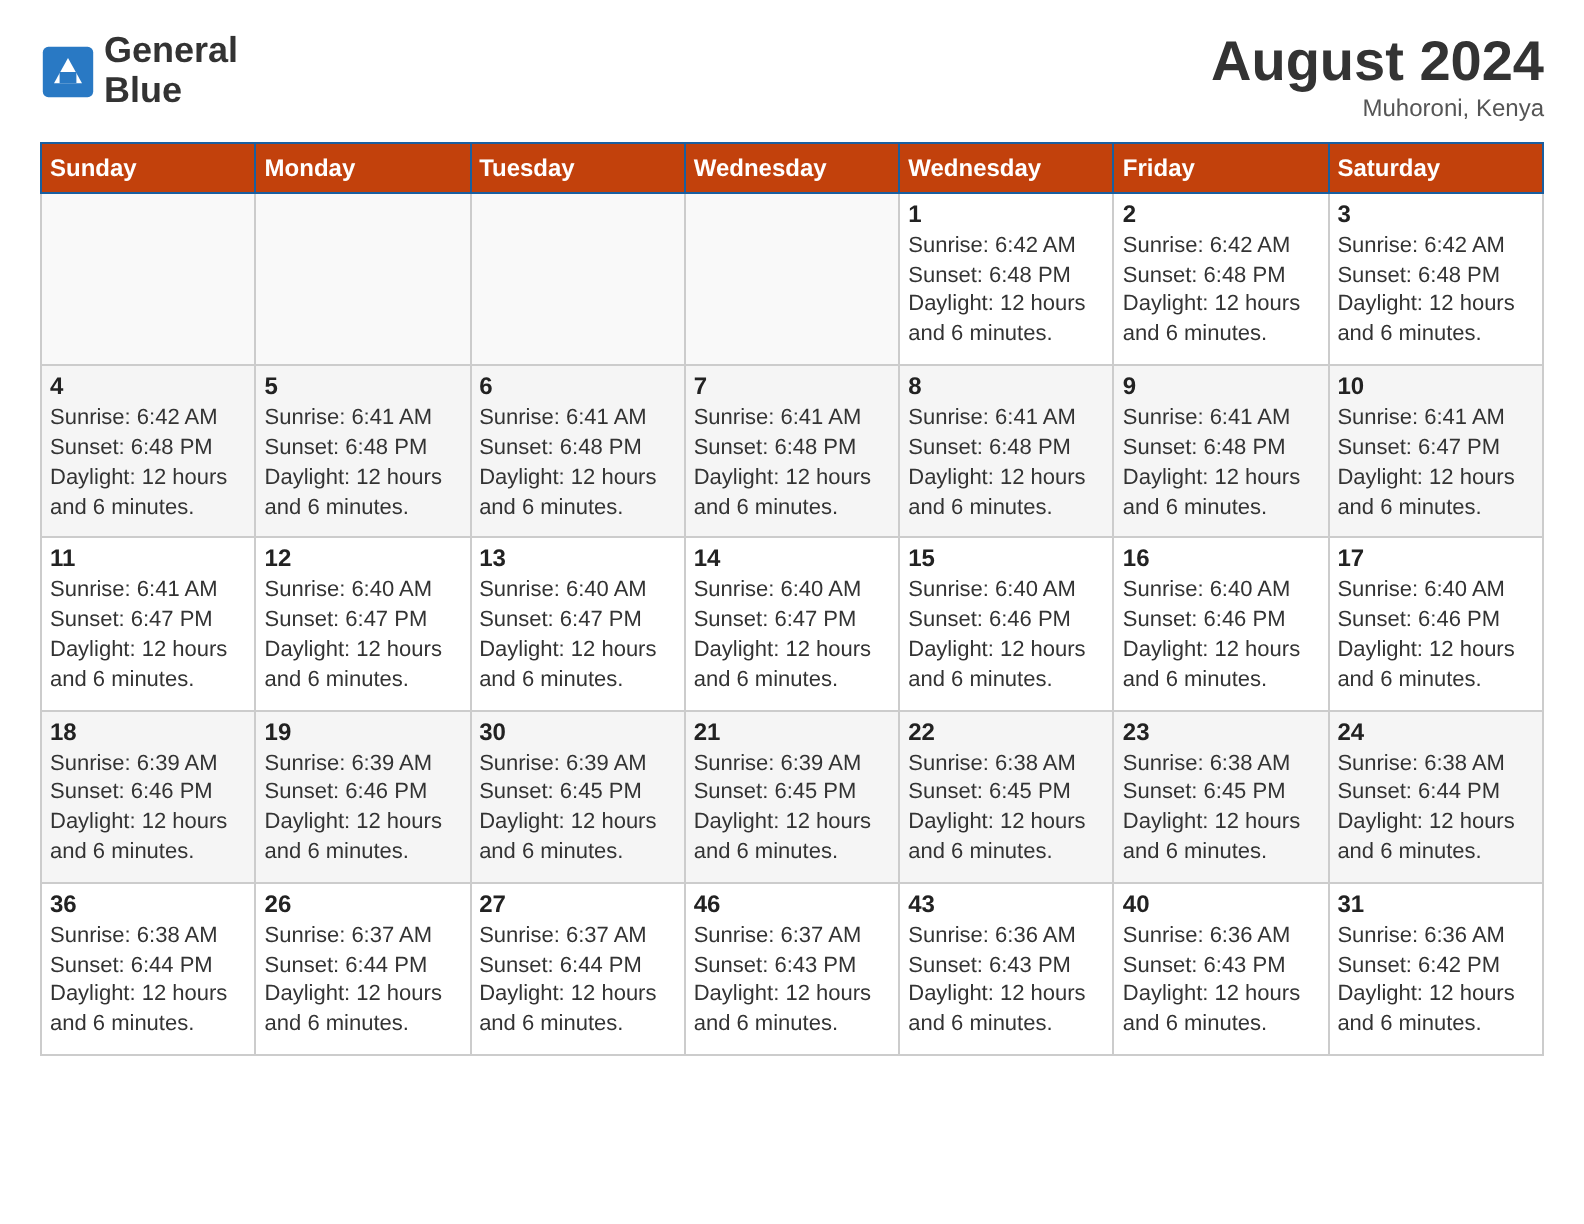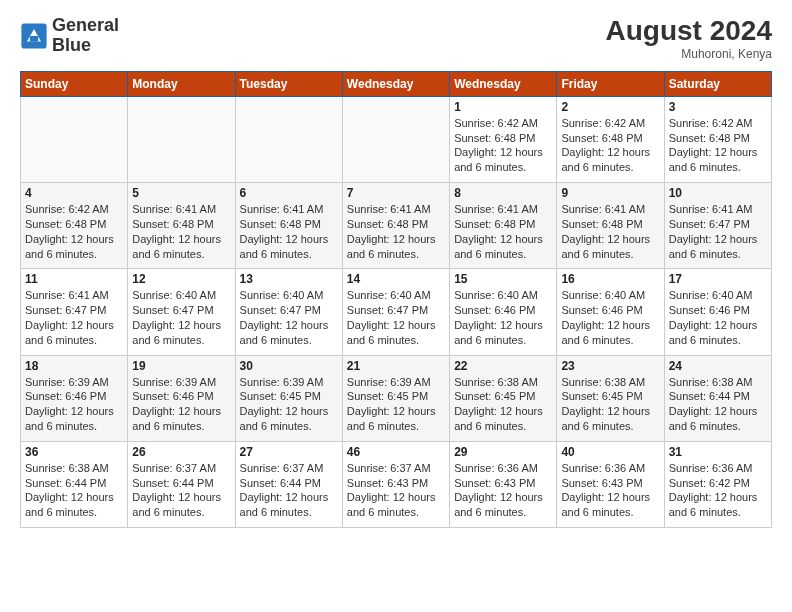--- a/index.html
+++ b/index.html
@@ -342,21 +342,21 @@
 and 6 minutes.</div>
           </td>
           <td>
             <div class="day-number">46</div>
             <div class="day-info" style="white-space: pre-line;">Sunrise: 6:37 AM
 Sunset: 6:43 PM
 Daylight: 12 hours
 and 6 minutes.</div>
           </td>
           <td>
-            <div class="day-number">29</div>
+            <div class="day-number">43</div>
             <div class="day-info" style="white-space: pre-line;">Sunrise: 6:36 AM
 Sunset: 6:43 PM
 Daylight: 12 hours
 and 6 minutes.</div>
           </td>
           <td>
             <div class="day-number">40</div>
             <div class="day-info" style="white-space: pre-line;">Sunrise: 6:36 AM
 Sunset: 6:43 PM
 Daylight: 12 hours

